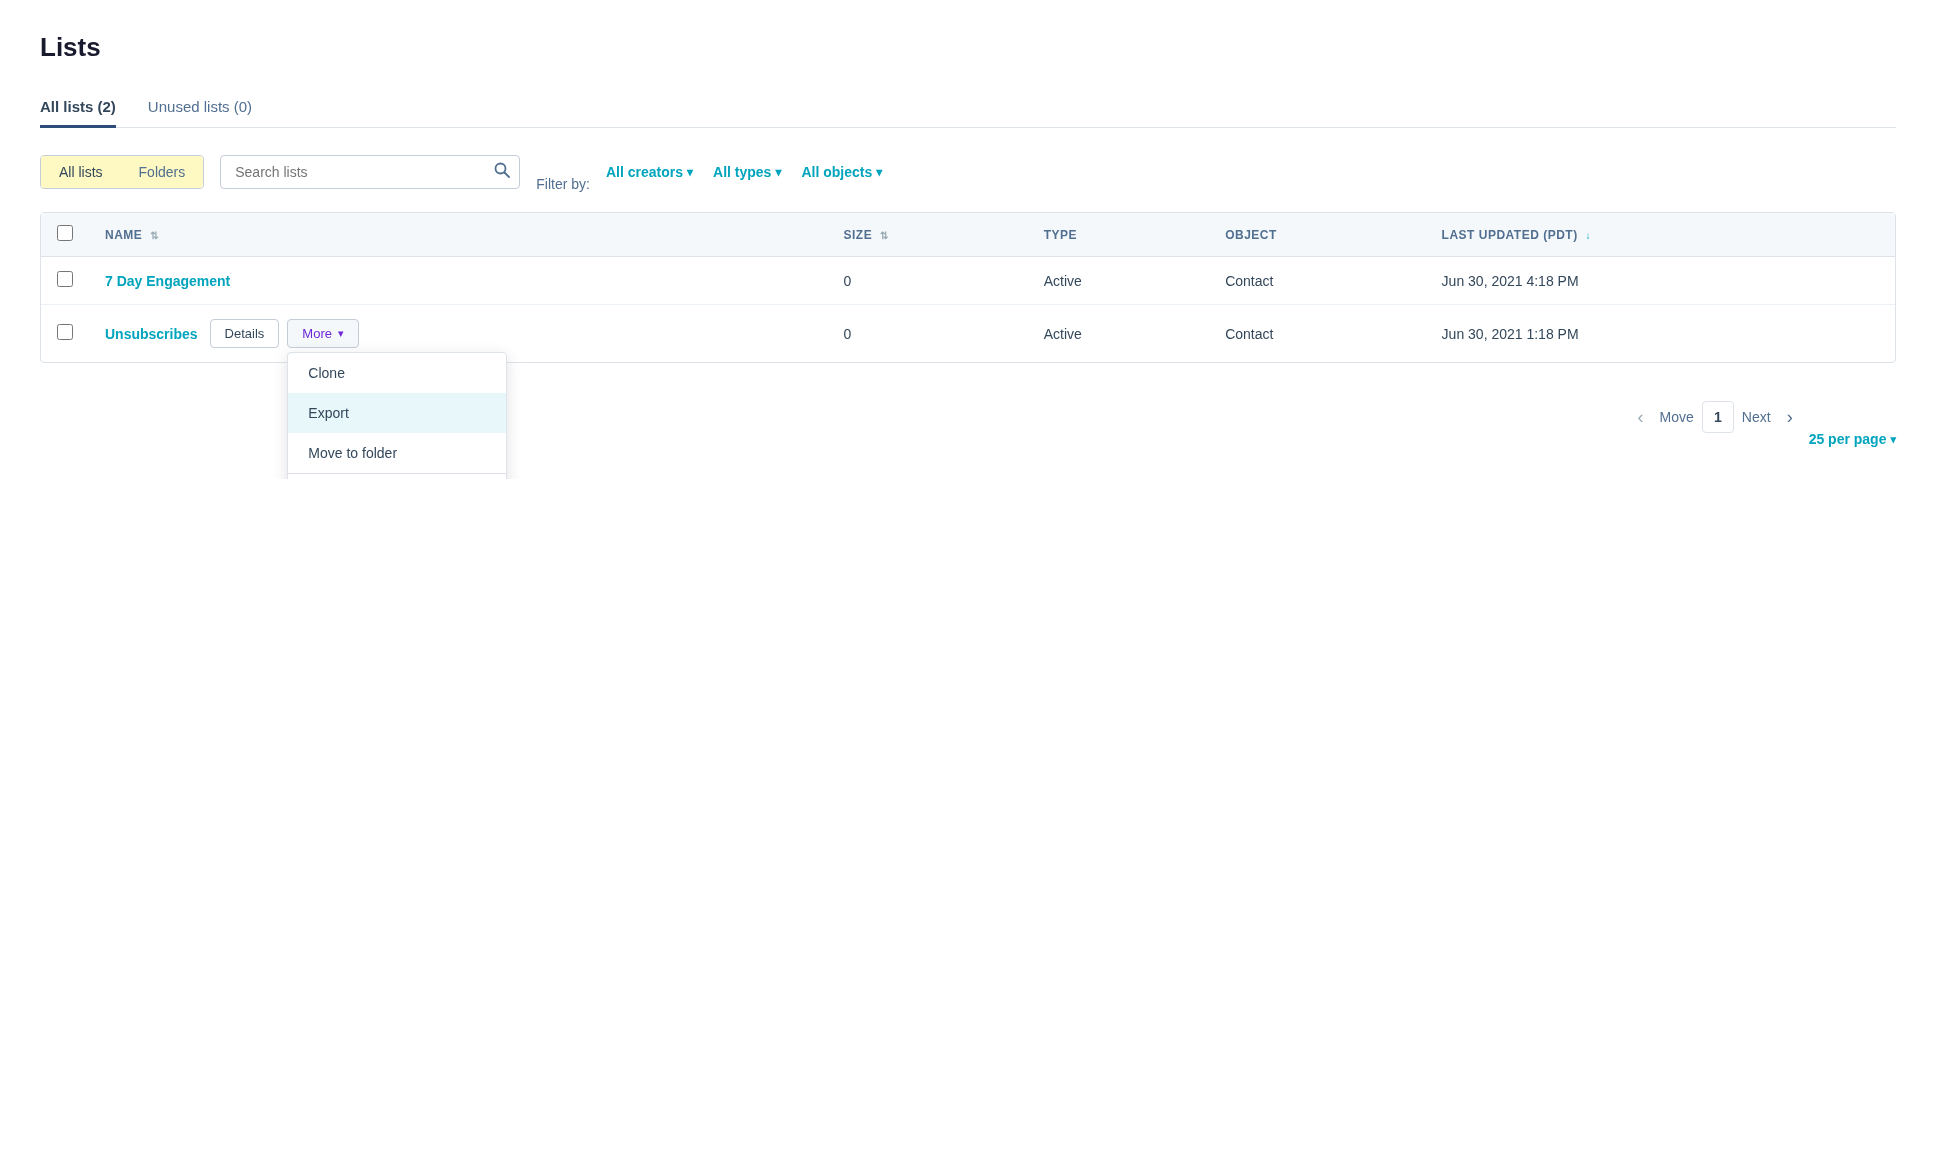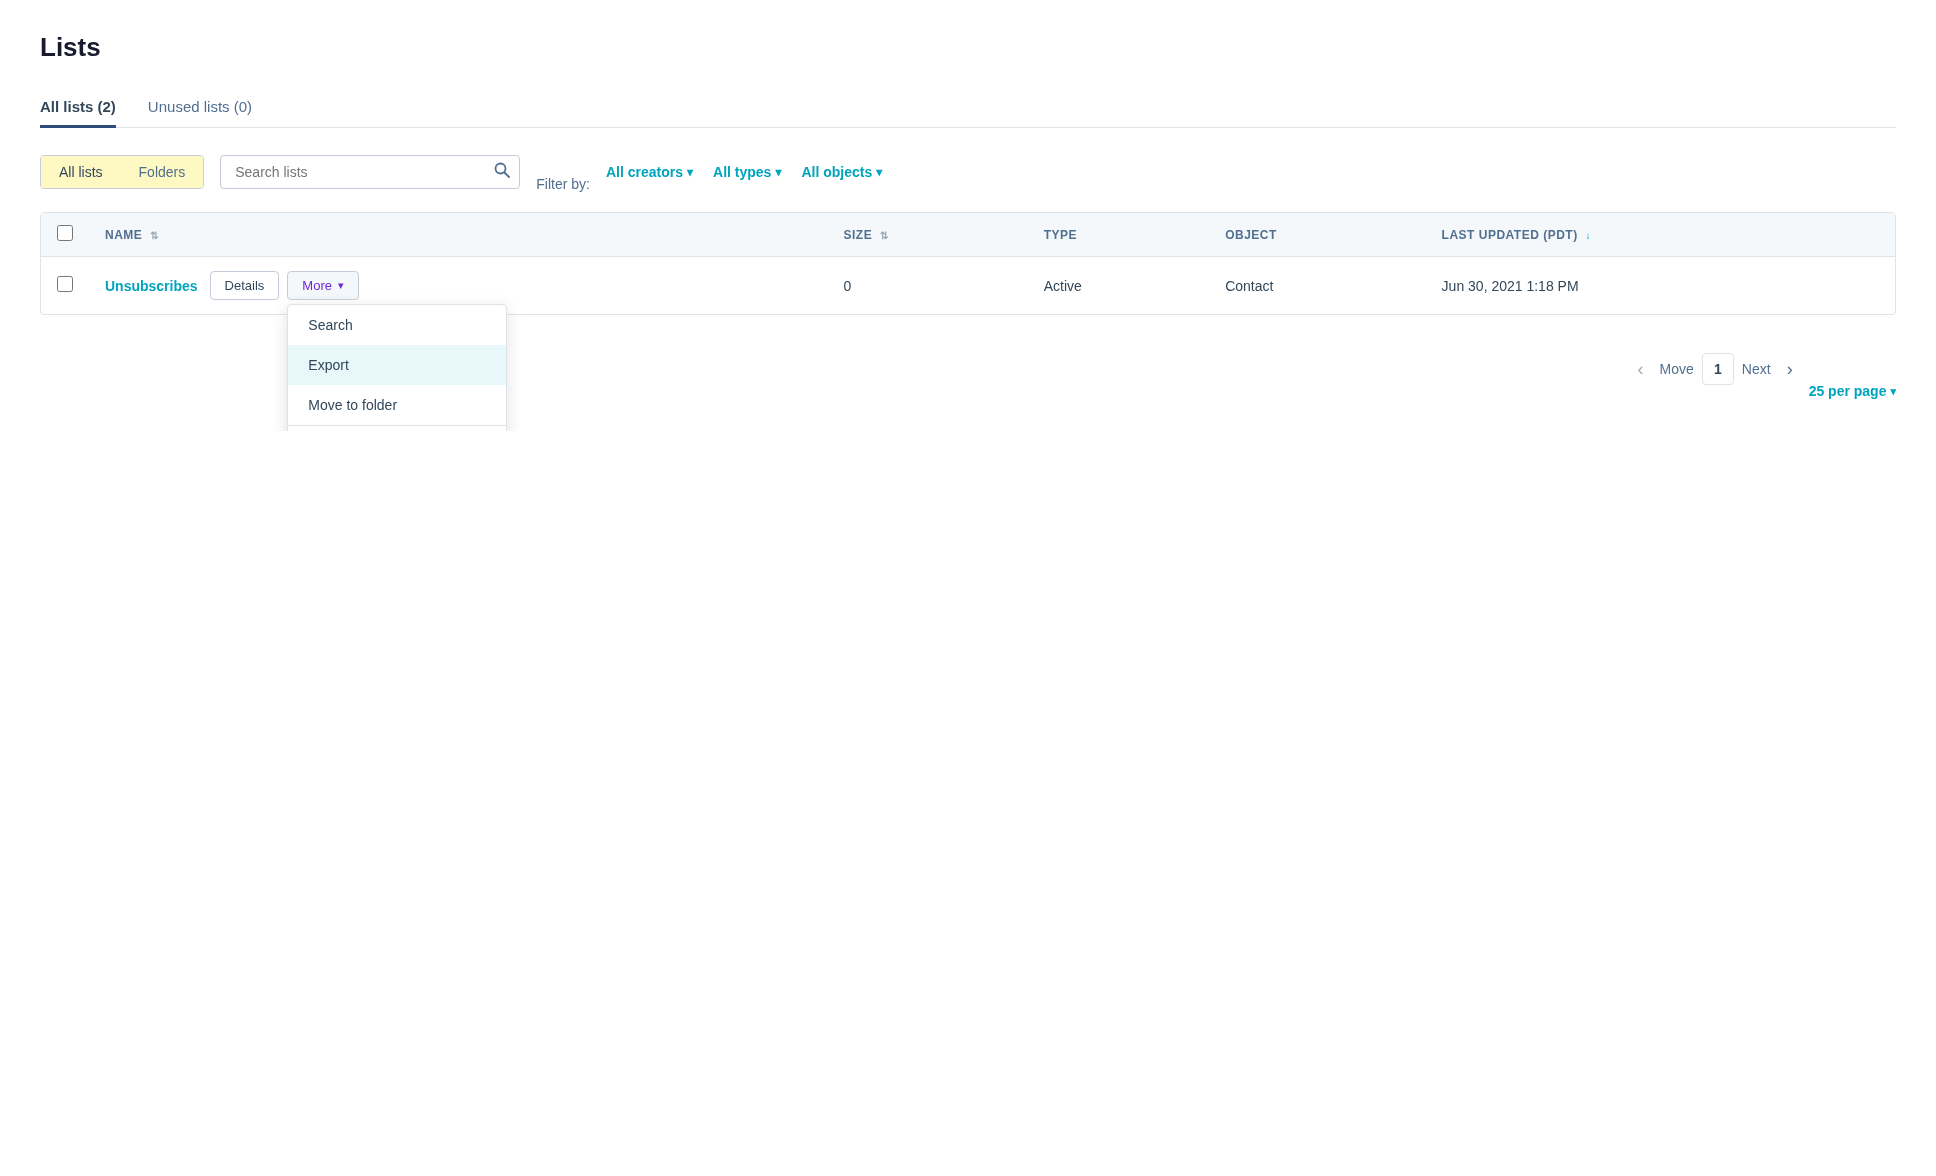--- a/index.html
+++ b/index.html
@@ -394,34 +394,46 @@
           <span>OBJECT</span>
         </th>
         <th>
           <span>LAST UPDATED (PDT)</span>
           <span class="sort-icon active">↓</span>
         </th>
       </tr>
     </thead>
     <tbody id="table-body">
 
+      <tr>
+        <td class="checkbox-cell">
+          <input type="checkbox" class="checkbox" style="">
+        </td>
+        <td>
+          <a class="list-name-link">7 Day Engagement</a>
+        </td>
+        <td>0</td>
+        <td>Active</td>
+        <td>Contact</td>
+        <td>Jun 30, 2021 4:18 PM</td>
+      </tr>
 
       <tr>
         <td class="checkbox-cell">
           <input type="checkbox" class="checkbox" style="">
         </td>
         <td>
           <div class="name-actions-cell">
             <a class="list-name-link">Unsubscribes</a>
             <div class="row-actions">
               <button class="btn-details">Details</button>
               <div style="position: relative;">
                 <button class="btn-more">More</button>
                 <div class="dropdown-menu">
-                  <div class="dropdown-item">Search</div>
+                  <div class="dropdown-item">Clone</div>
                   <div class="dropdown-item highlighted">Export</div>
                   <div class="dropdown-item">Move to folder</div>
                   <hr class="dropdown-divider">
                   <div class="dropdown-item">
                     <span>View performance</span>
                     <span class="ext-link-icon">↗</span>
                   </div>
                   <hr class="dropdown-divider">
                   <div class="dropdown-item">Delete</div>
                 </div>

